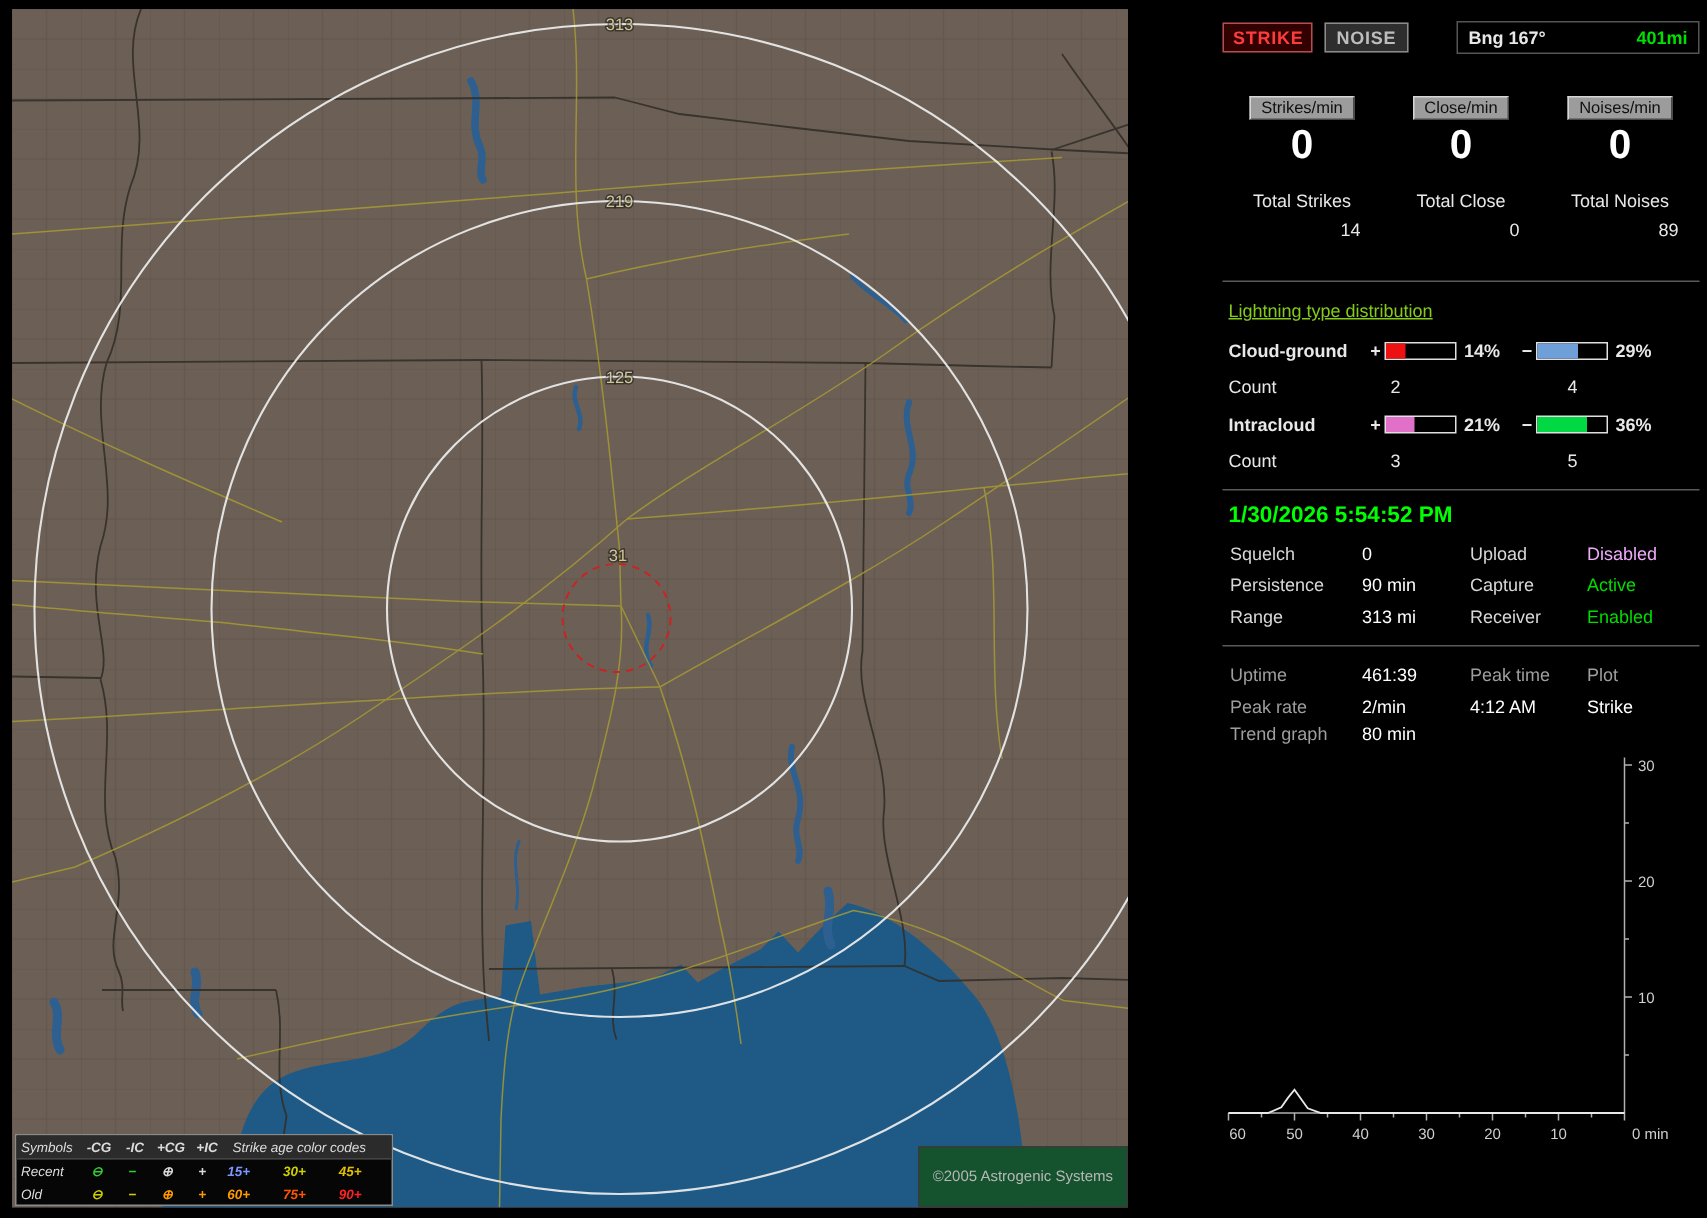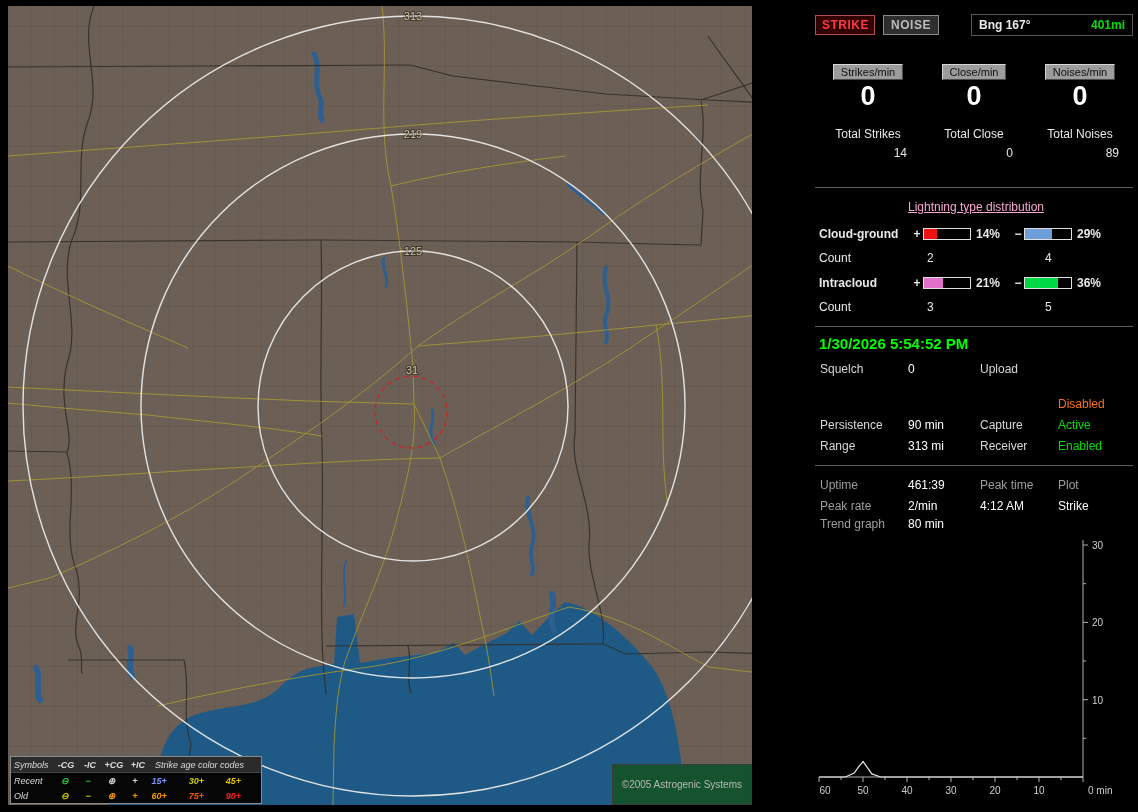--- a/index.html
+++ b/index.html
@@ -74,21 +74,21 @@
 
   .totals-row { display:flex; margin-top:17px; }
   .total-col { flex:1; text-align:center; }
   .total-val { text-align:right; padding-right:14px; margin-top:5px; }
 
   .divider { border:none; border-top:1px solid #5a5a5a; margin:0; }
   .hr1 { margin-top:27px; }
   .hr2 { margin-top:10px; }
   .hr3 { margin-top:12px; }
 
-  .dist-title { margin:12px 0 12px 4px; text-decoration:underline; color:#f9a8d4;text-align:center; }
+  .dist-title { margin:12px 0 12px 4px; text-decoration:underline; color:#84cc16; }
   .dist-row { display:flex; align-items:center; height:16px; padding-left:4px; margin-top:8px; }
   .dist-lbl { width:92px; font-weight:bold; }
   .sign { width:12px; text-align:center; font-weight:bold; }
   .bar { width:46px; height:10px; border:1px solid #e0e0e0; background:#000; }
   .bar-fill { height:100%; }
   .pct { width:36px; padding-left:5px; font-weight:bold; }
   .count-row { display:flex; padding-left:4px; height:16px; margin-top:9px; }
   .count-lbl { width:92px; }
   .count-v1 { width:112px; padding-left:16px; }
   .count-v2 { padding-left:6px; }
@@ -313,21 +313,21 @@
   </div>
 
   <hr class="divider hr2">
 
   <div class="timestamp">1/30/2026 5:54:52 PM</div>
 
   <div class="grid4 settings-grid">
     <span class="slbl">Squelch</span>
     <span class="gval">0</span>
     <span class="slbl">Upload</span>
-    <span style="color: #f97316; margin-top: 35px;">Disabled</span>
+    <span style="color: #f0abfc;">Disabled</span>
 
     <span class="slbl">Persistence</span>
     <span class="gval">90 min</span>
     <span class="slbl">Capture</span>
     <span style="color: rgb(0, 221, 0);">Active</span>
 
     <span class="slbl">Range</span>
     <span class="gval">313 mi</span>
     <span class="slbl">Receiver</span>
     <span style="color: rgb(0, 221, 0);">Enabled</span>

